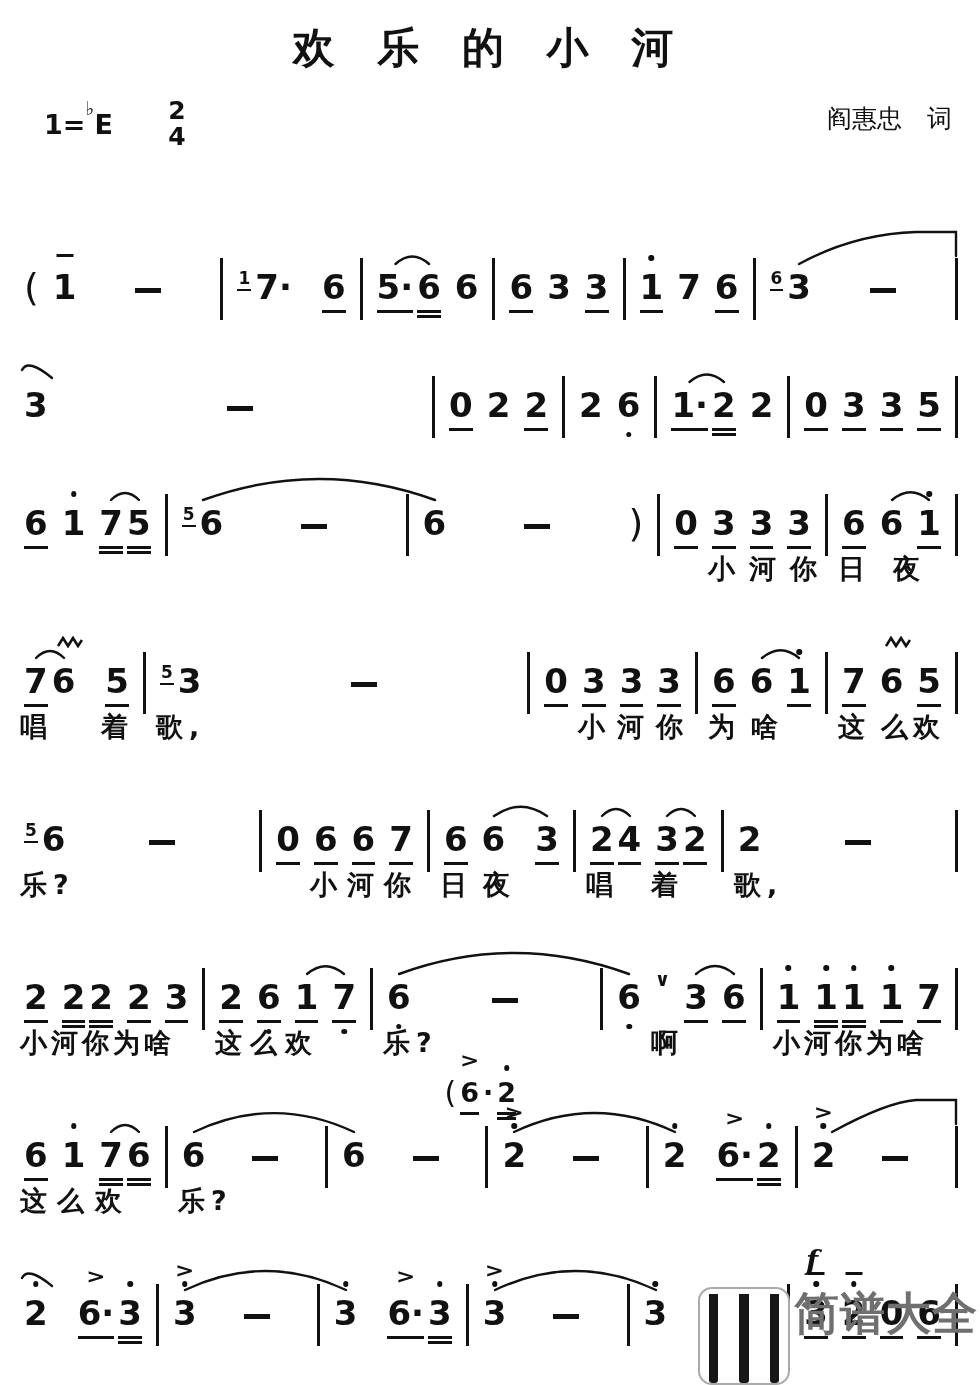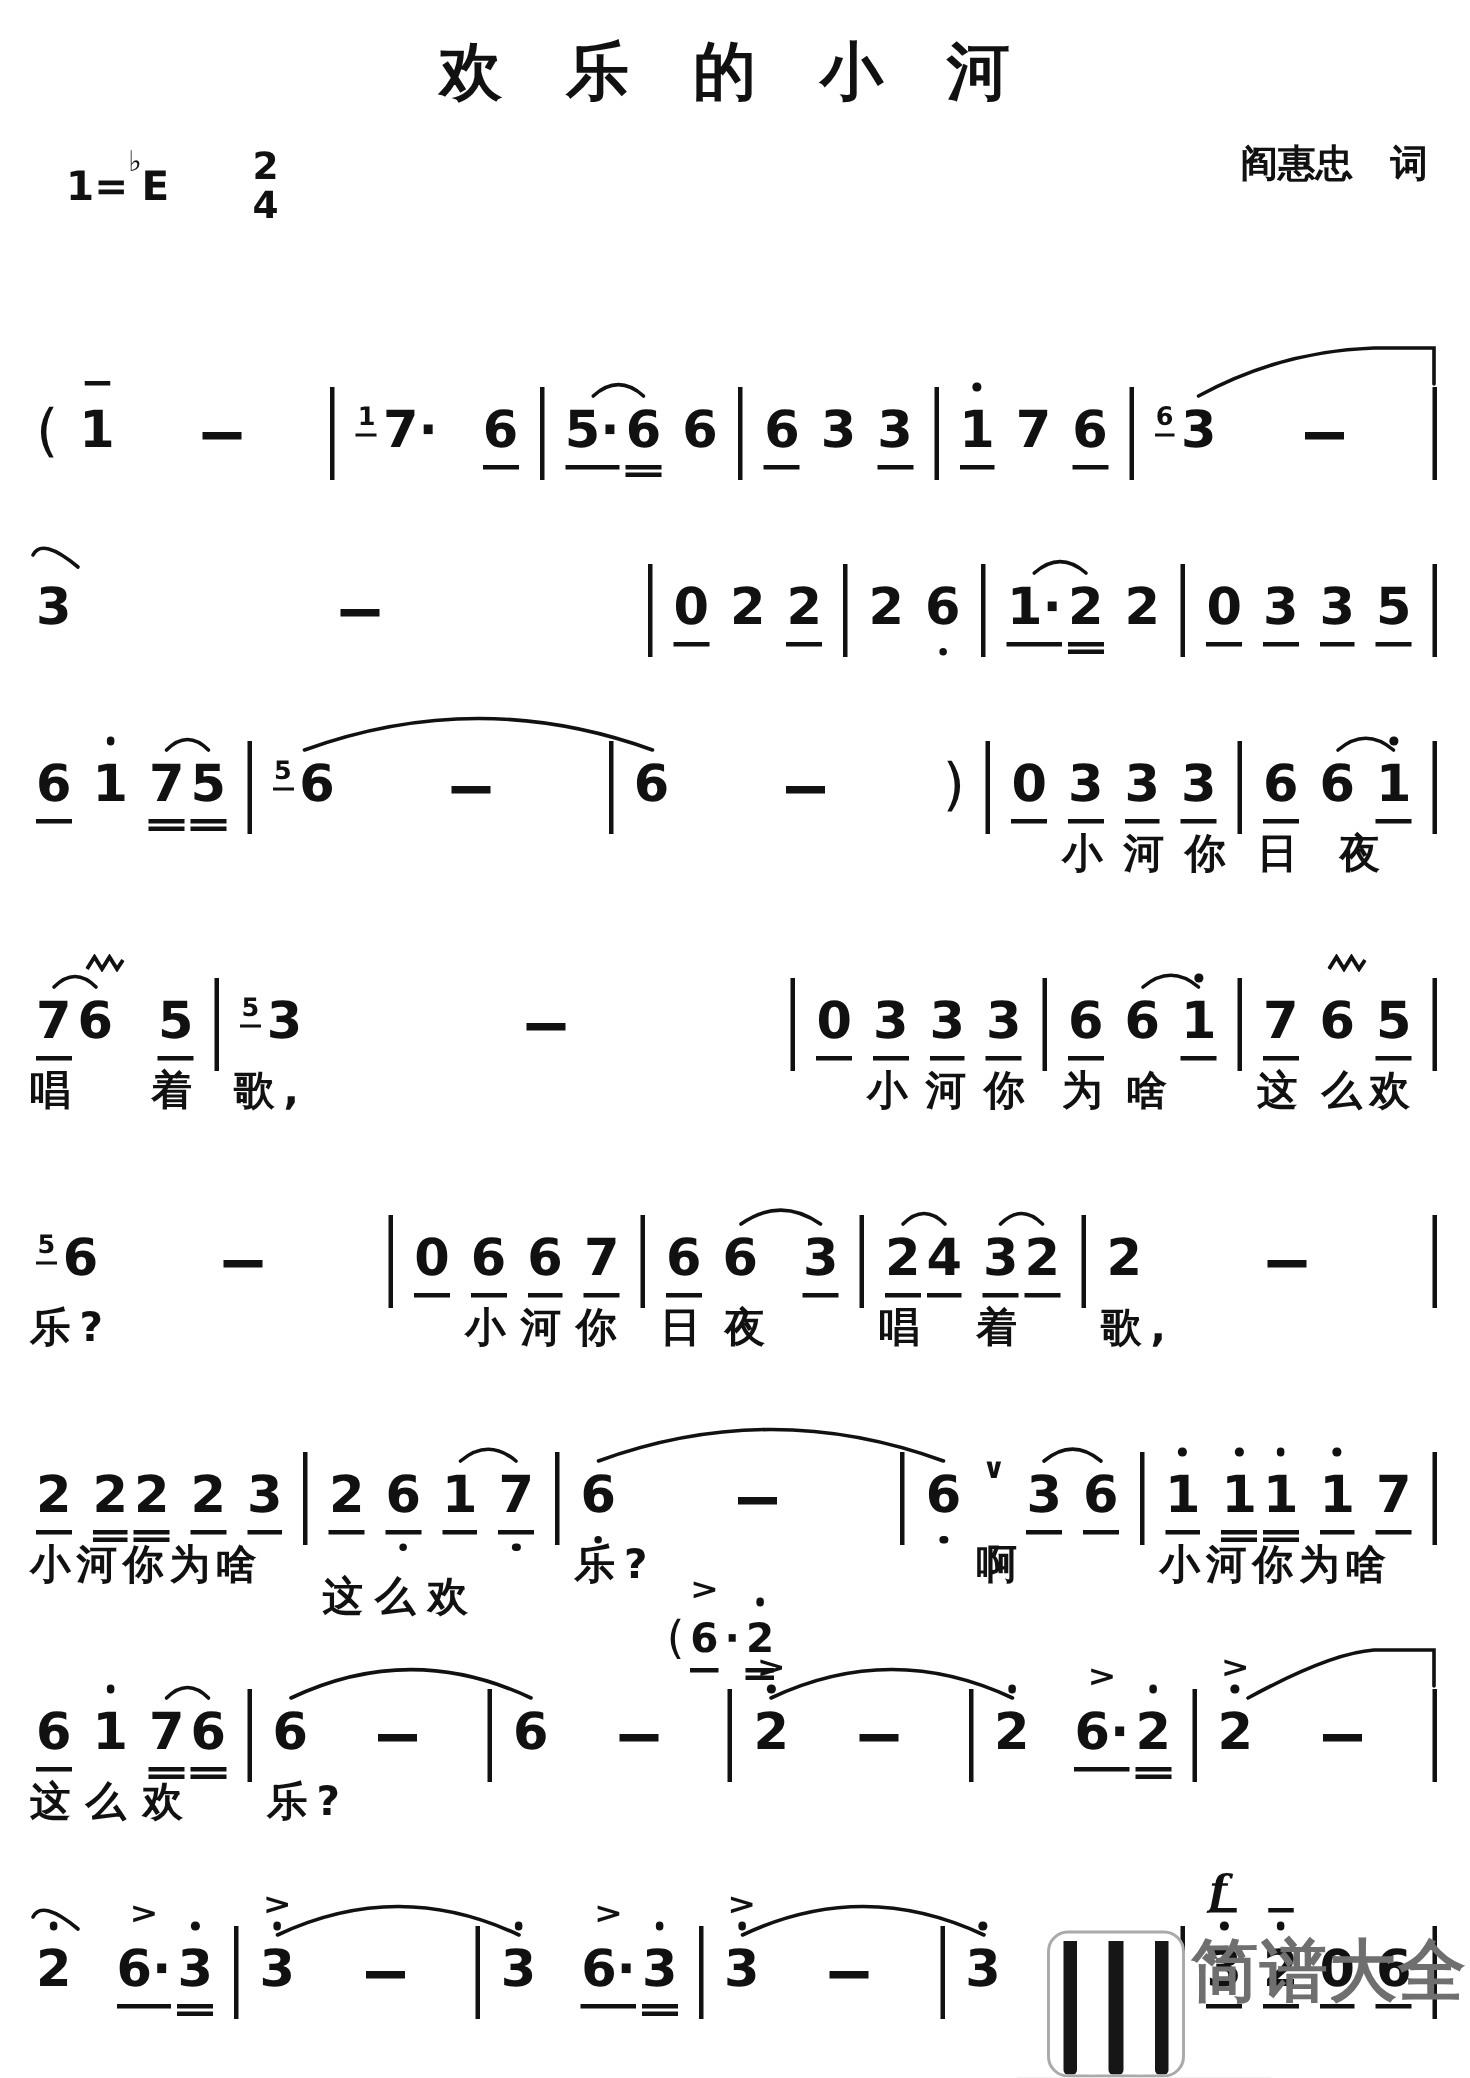--- a/index.html
+++ b/index.html
@@ -1,21 +1,21 @@
 <!DOCTYPE html>
 <html><head>
 <meta charset="utf-8">
 <style>
   html,body{margin:0;padding:0;background:#e8e8e8;}
   .page{position:relative;width:980px;height:1385px;margin:0 auto;background:#ffffff;color:#111;
         font-family:"DejaVu Sans","Liberation Sans",sans-serif;overflow:hidden;}
   
   .title{position:absolute;top:20px;left:0;right:0;text-align:center;font-size:42px;font-weight:bold;
          letter-spacing:14px;margin:0;}
-  .credits{position:absolute;top:80px;right:28px;text-align:right;font-size:25px;font-weight:bold;line-height:58px;}
+  .credits{position:absolute;top:90px;right:28px;text-align:right;font-size:25px;font-weight:normal;line-height:58px;}
   .keysig{position:absolute;top:106px;left:44px;font-size:27px;font-weight:bold;}
   .keysig sup{font-size:19px;position:relative;top:-9px;}
   .keynote{font-size:27px;}
   .meter{display:inline-block;vertical-align:top;margin-left:46px;text-align:center;line-height:1.05;position:relative;top:-8px;}
   .meter b{display:block;font-size:25px;}
   .meter b:first-child{border-bottom:0;}
   .subtitle{position:absolute;top:108px;left:0;right:0;text-align:center;font-size:21px;font-weight:bold;}
   .tempo{position:absolute;top:172px;left:44px;font-size:22px;font-weight:bold;letter-spacing:1px;}
   
   #score-lines{position:absolute;top:212px;left:20px;right:20px;}
@@ -285,21 +285,21 @@
           <span class="tok">6<i class="ul" style="bottom: -5px;"></i></span>
           <span class="tok bar"></span>
           <span class="tok">1<i class="ul" style="bottom: -5px;"></i><i class="odot" style="top: -11px;"></i></span>
           <span class="tok">1<i class="ul" style="bottom: -5px;"></i><i class="ul" style="bottom: -10px;"></i><i class="odot" style="top: -11px;"></i></span>
           <span class="tok tight">1<i class="ul" style="bottom: -5px;"></i><i class="ul" style="bottom: -10px;"></i><i class="odot" style="top: -11px;"></i></span>
           <span class="tok">1<i class="ul" style="bottom: -5px;"></i><i class="odot" style="top: -11px;"></i></span>
           <span class="tok">7<i class="ul" style="bottom: -5px;"></i></span>
           <span class="tok bar"></span>
         </div>
         <div class="lyric" style="letter-spacing: 4px; left: 0px;">小河你为啥</div>
-        <div class="lyric" style="letter-spacing: 8px; left: 195px; margin-top: 21px;">这么欢</div>
+        <div class="lyric" style="letter-spacing: 8px; left: 195px;">这么欢</div>
         <div class="lyric" style="left: 363px;">乐?</div>
         <div class="lyric" style="left: 631px;">啊</div>
         <div class="lyric" style="letter-spacing: 4px; left: 753px;">小河你为啥</div>
       </div>
       <div class="score-line">
         <svg class="arc-layer" width="940" height="158" viewBox="0 0 940 158">
           <path d="M 91 52 Q 105 37.96 119 52" fill="none" stroke="#111" stroke-width="2.4" stroke-linecap="round"></path>
           <path d="M 174 52 Q 254 14.200000000000003 334 52" fill="none" stroke="#111" stroke-width="2.4" stroke-linecap="round"></path>
           <path d="M 494 52 Q 574.5 14.019999999999996 655 52" fill="none" stroke="#111" stroke-width="2.4" stroke-linecap="round"></path>
           <path d="M 812 52 Q 867 22 896 20 L 936 20 L 936 44" fill="none" stroke="#111" stroke-width="2.4" stroke-linecap="round"></path>

